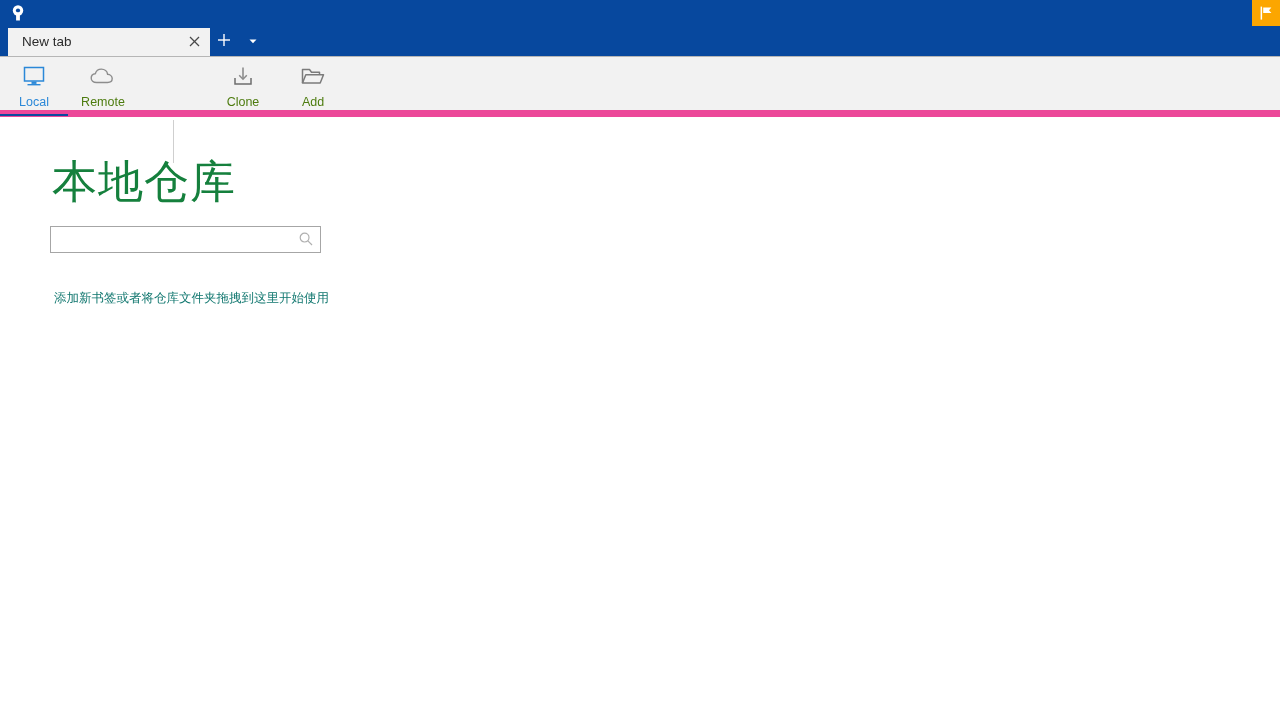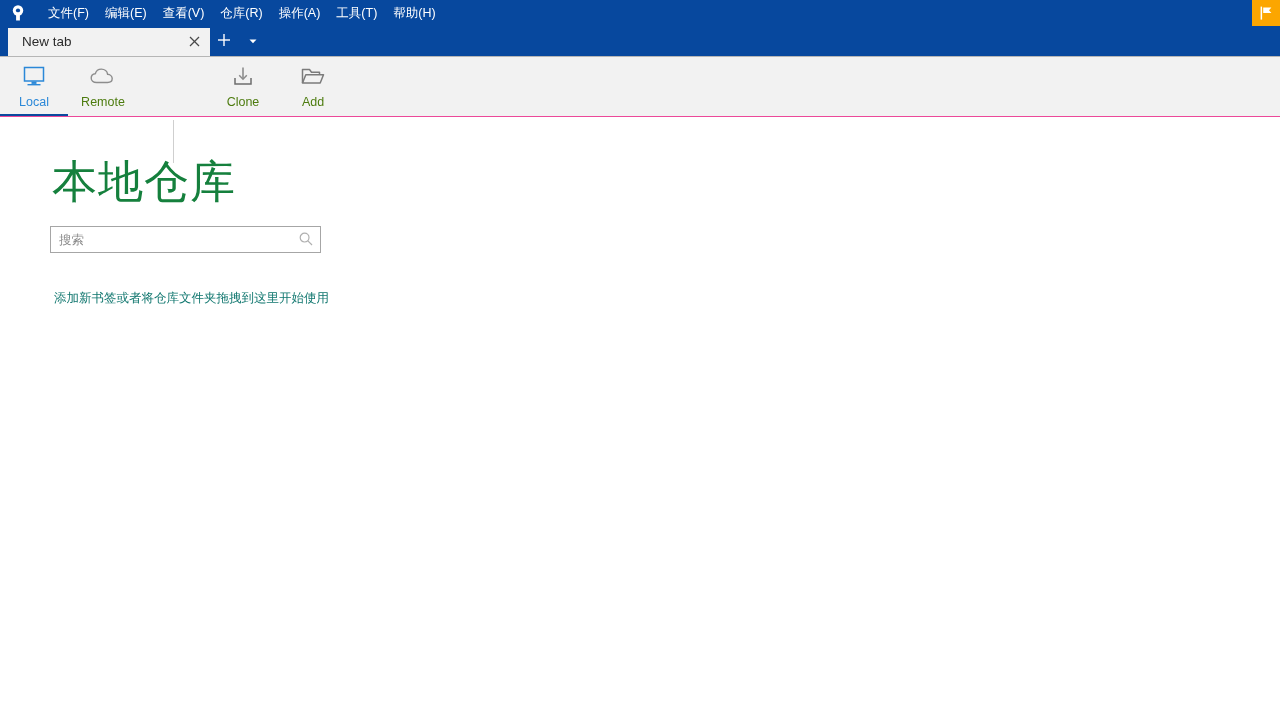--- a/index.html
+++ b/index.html
@@ -114,21 +114,21 @@
     text-align: center;
     cursor: default;
   }
 
   
   .toolbar {
     position: absolute;
     left: 0; top: 57px;
     width: 1280px; height: 60px;
     background: #f2f2f2;
-    border-bottom: 1px solid #ec4899;
+    border-bottom: 7px solid #ec4899;
     box-sizing: border-box;
   }
   .tool {
     position: absolute;
     top: 0;
     height: 59px;
     width: 68px;
     cursor: default;
     text-align: center;
   }
@@ -215,29 +215,20 @@
   <div class="titlebar">
 
     <span class="app-icon">
       <svg width="20" height="20" viewBox="0 0 20 20">
         <circle cx="10" cy="7.5" r="5.2" fill="#ffffff"></circle>
         <circle cx="10" cy="7.5" r="2.1" fill="#07489e"></circle>
         <rect x="8.1" y="9.5" width="3.8" height="8" fill="#ffffff"></rect>
       </svg>
     </span>
 
-    <div class="menu">
-      <div class="menu-item">文件(F)</div>
-      <div class="menu-item">编辑(E)</div>
-      <div class="menu-item">查看(V)</div>
-      <div class="menu-item">仓库(R)</div>
-      <div class="menu-item">操作(A)</div>
-      <div class="menu-item">工具(T)</div>
-      <div class="menu-item">帮助(H)</div>
-    </div>
 
     <div class="flag-badge">
       <span>
         <svg width="16" height="16" viewBox="0 0 16 16">
           <rect x="2.6" y="1.6" width="1.5" height="13" fill="#ffffff"></rect>
           <path d="M5.2 2.4 H13.4 L11.0 5.2 L13.4 8.0 H5.2 Z" fill="#ffffff"></path>
         </svg>
       </span>
     </div>
 
@@ -313,21 +304,20 @@
     </div>
 
 
   </div>
 
   <div>
 
     <div class="page-title">本地仓库</div>
 
     <div class="search-wrap">
-      <input class="search-input" type="text" placeholder="搜索" style="">
       <span class="search-icon">
         <svg width="16" height="16" viewBox="0 0 16 16">
           <circle cx="6.6" cy="6.6" r="4.4" fill="none" stroke="#b0b0b0" stroke-width="1.2"></circle>
           <line x1="9.9" y1="9.9" x2="14" y2="14" stroke="#b0b0b0" stroke-width="1.2"></line>
         </svg>
       </span>
     </div>
 
     <div class="hint-link">添加新书签或者将仓库文件夹拖拽到这里开始使用</div>
 

